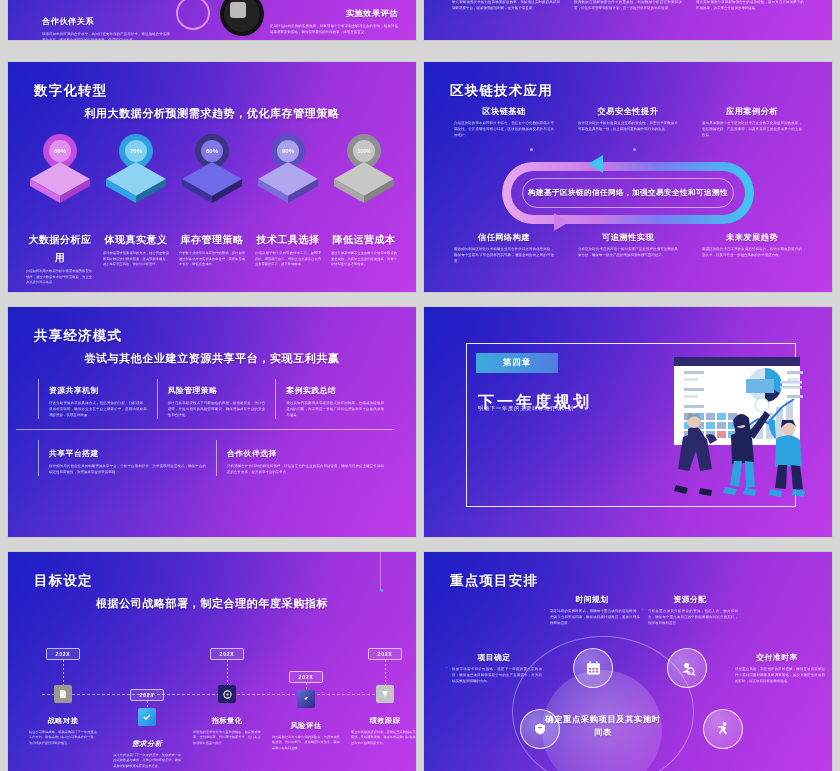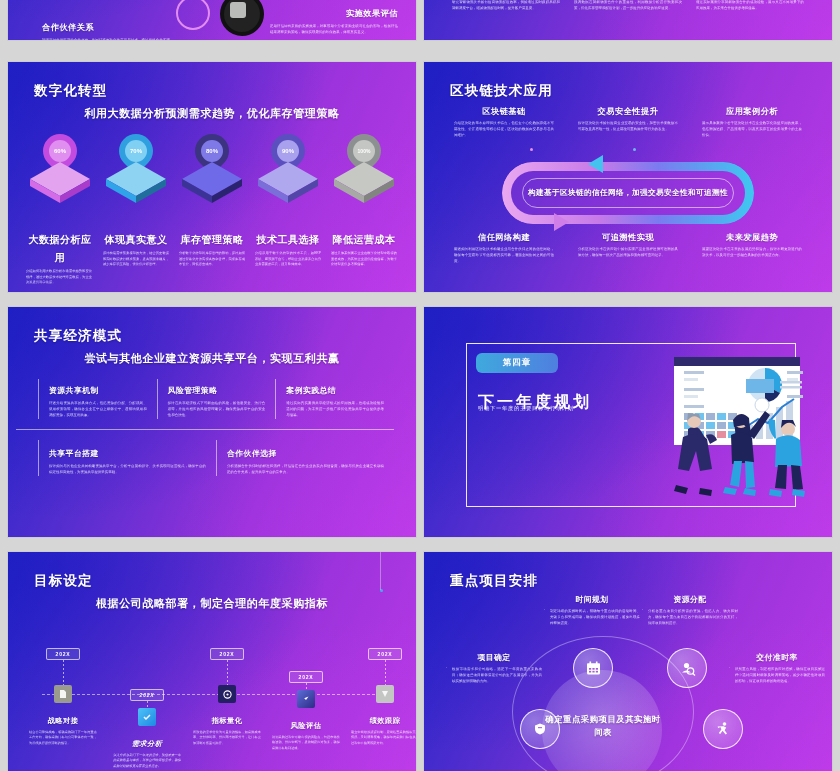--- a/index.html
+++ b/index.html
@@ -108,21 +108,21 @@
   .sh-cell{flex:1;padding:0 10px;position:relative;}
   .sh-cell .card-h{font-size:7.8px;}
   .sh-cell .card-b{margin-top:4px;text-align:justify;}
   .sh-cell.bl{border-left:1px solid rgba(255,255,255,.55);}
   .sh-line{height:1px;background:rgba(255,255,255,.55);margin:10px 0 10px -22px;}
   .sh-row.bot .sh-cell{padding-top:2px;}
 
   
   .frame{position:absolute;left:42px;top:36px;right:36px;bottom:30px;border:1.5px solid rgba(255,255,255,.9);}
   .chap-badge{
-    position:absolute;left:52px;top:46px;width:82px;height:20px;border-radius:6px;
+    position:absolute;left:52px;top:46px;width:82px;height:20px;border-radius:0;
     background:linear-gradient(90deg,#3fa9dd,#4f7fe0);display:flex;align-items:center;justify-content:center;
     color:#fff;font-size:8.5px;font-weight:bold;letter-spacing:1px;
     font-family:"Liberation Serif","DejaVu Serif",serif;
   }
   .chap-title{position:absolute;left:54px;top:85px;color:#fff;font-size:16px;font-weight:bold;letter-spacing:3px;
     font-family:"Liberation Serif","DejaVu Serif",serif;}
   .chap-sub{position:absolute;left:54px;top:98px;color:rgba(255,255,255,.92);font-size:5.4px;letter-spacing:.6px;}
   .illus{position:absolute;right:18px;top:44px;width:172px;height:150px;}
 
   
@@ -153,21 +153,21 @@
   .kp .card-h{display:block;text-align:center;font-size:7.8px;}
   .kp .card-b{margin-top:4px;text-align:justify;position:relative;padding-left:6px;}
   .kp .card-b:before{content:"·";position:absolute;left:0;top:-1px;color:#fff;}
 </style>
 </head>
 <body>
 
 <div class="board">
 
   <div class="slide left row0">
-    <div style="position:absolute;left:34px;top:182px;width:128px;margin-top:24px;">
+    <div style="position:absolute;left:34px;top:176px;width:128px;margin-top:24px;">
       <span class="card-h">合作伙伴关系</span>
       <div class="card-b" style="margin-top:4px;text-align:justify;">加强与绿色供应商的合作水平，共同打造更环保的产品与技术，通过战略合作实现资源共享，降低整个供应链的碳排放总量，促进可持续发展。</div>
     </div>
     <div style="position:absolute;right:18px;top:192px;width:128px;text-align:right;">
       <span class="card-h">实施效果评估</span>
       <div class="card-b" style="margin-top:4px;text-align:justify;">定期评估绿色采购的实施效果，对事前期中分析采购业绩与社会的影响，根据评估结果调整采购策略，确保实现最优的环保效果，体现真实意义。</div>
     </div>
     <div style="position:absolute;left:168px;top:186px;width:30px;height:30px;border-radius:50%;border:2.5px solid #e28ef0;"></div>
     <div style="position:absolute;left:212px;top:182px;width:36px;height:36px;border-radius:50%;border:4px solid #111;background:#222;"></div>
     <div style="position:absolute;left:222px;top:192px;width:16px;height:16px;border-radius:3px;background:#b9bcb8;"></div>

